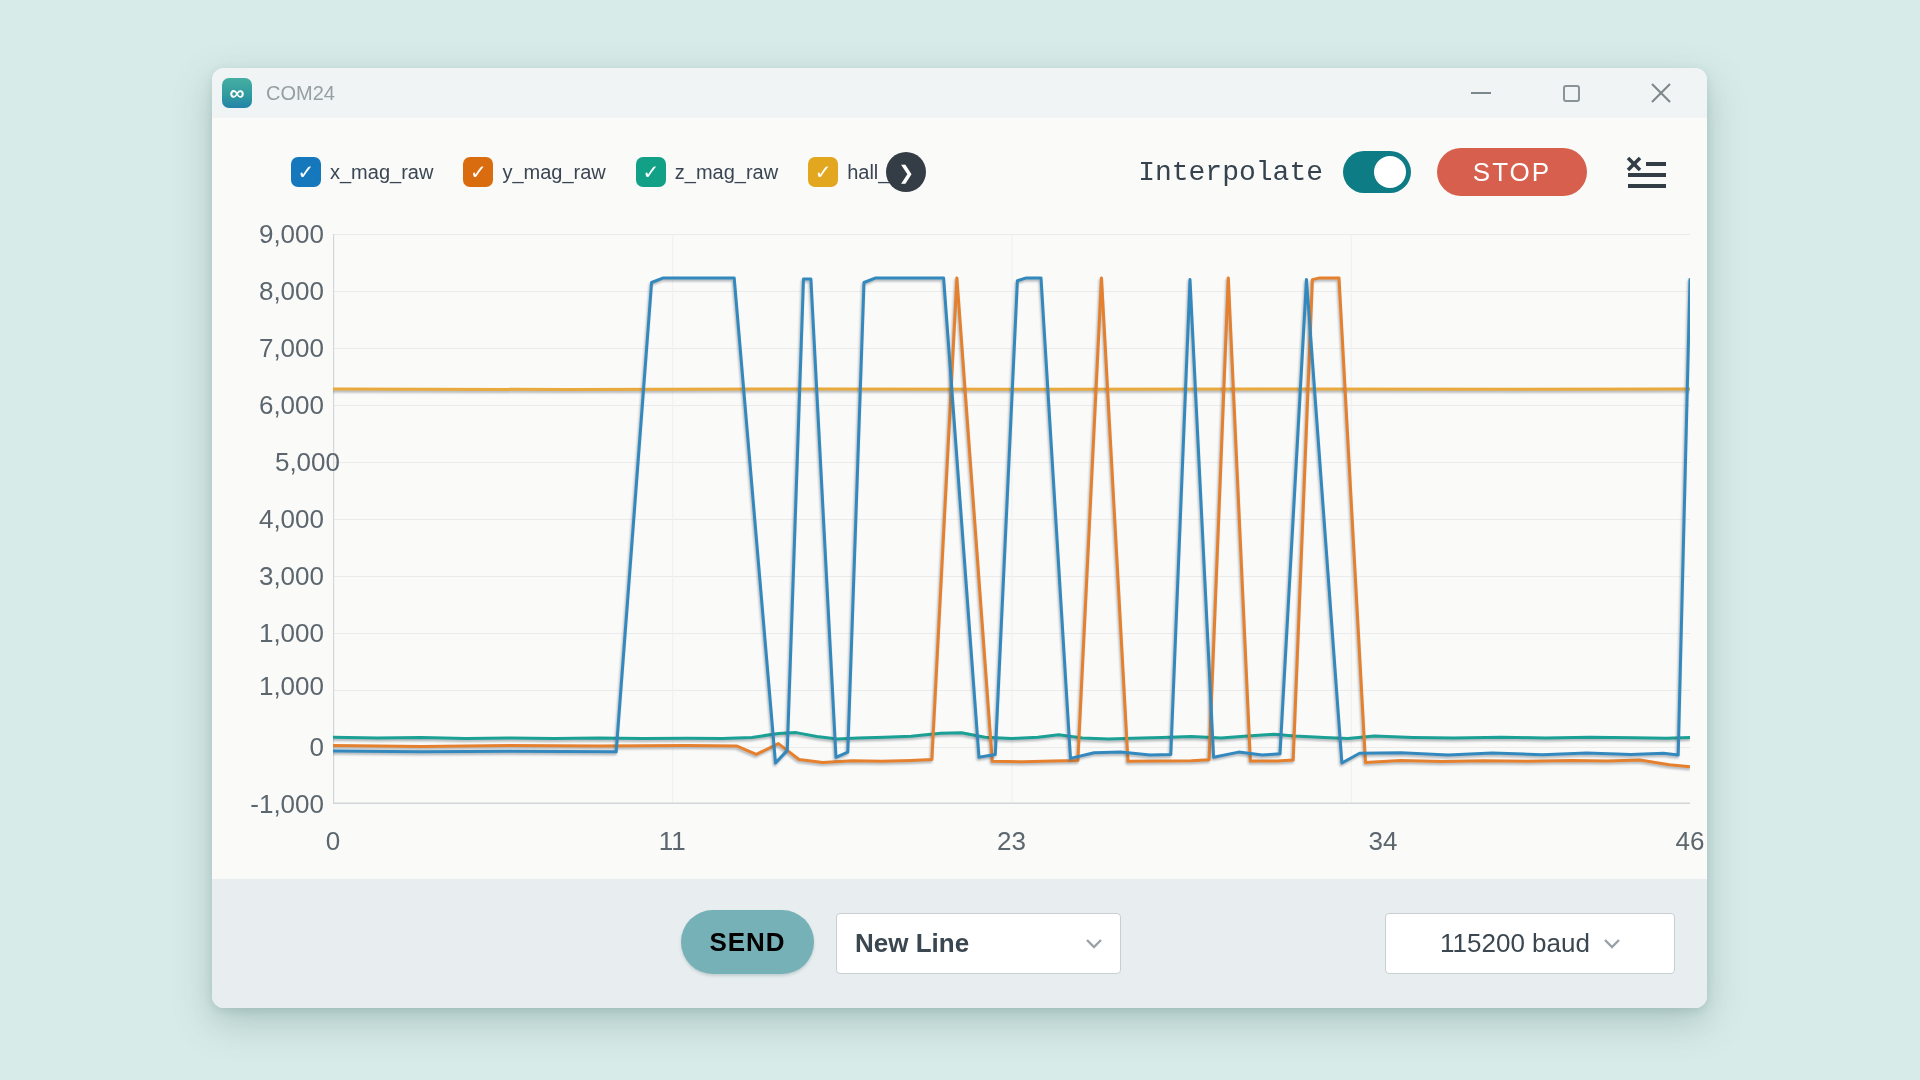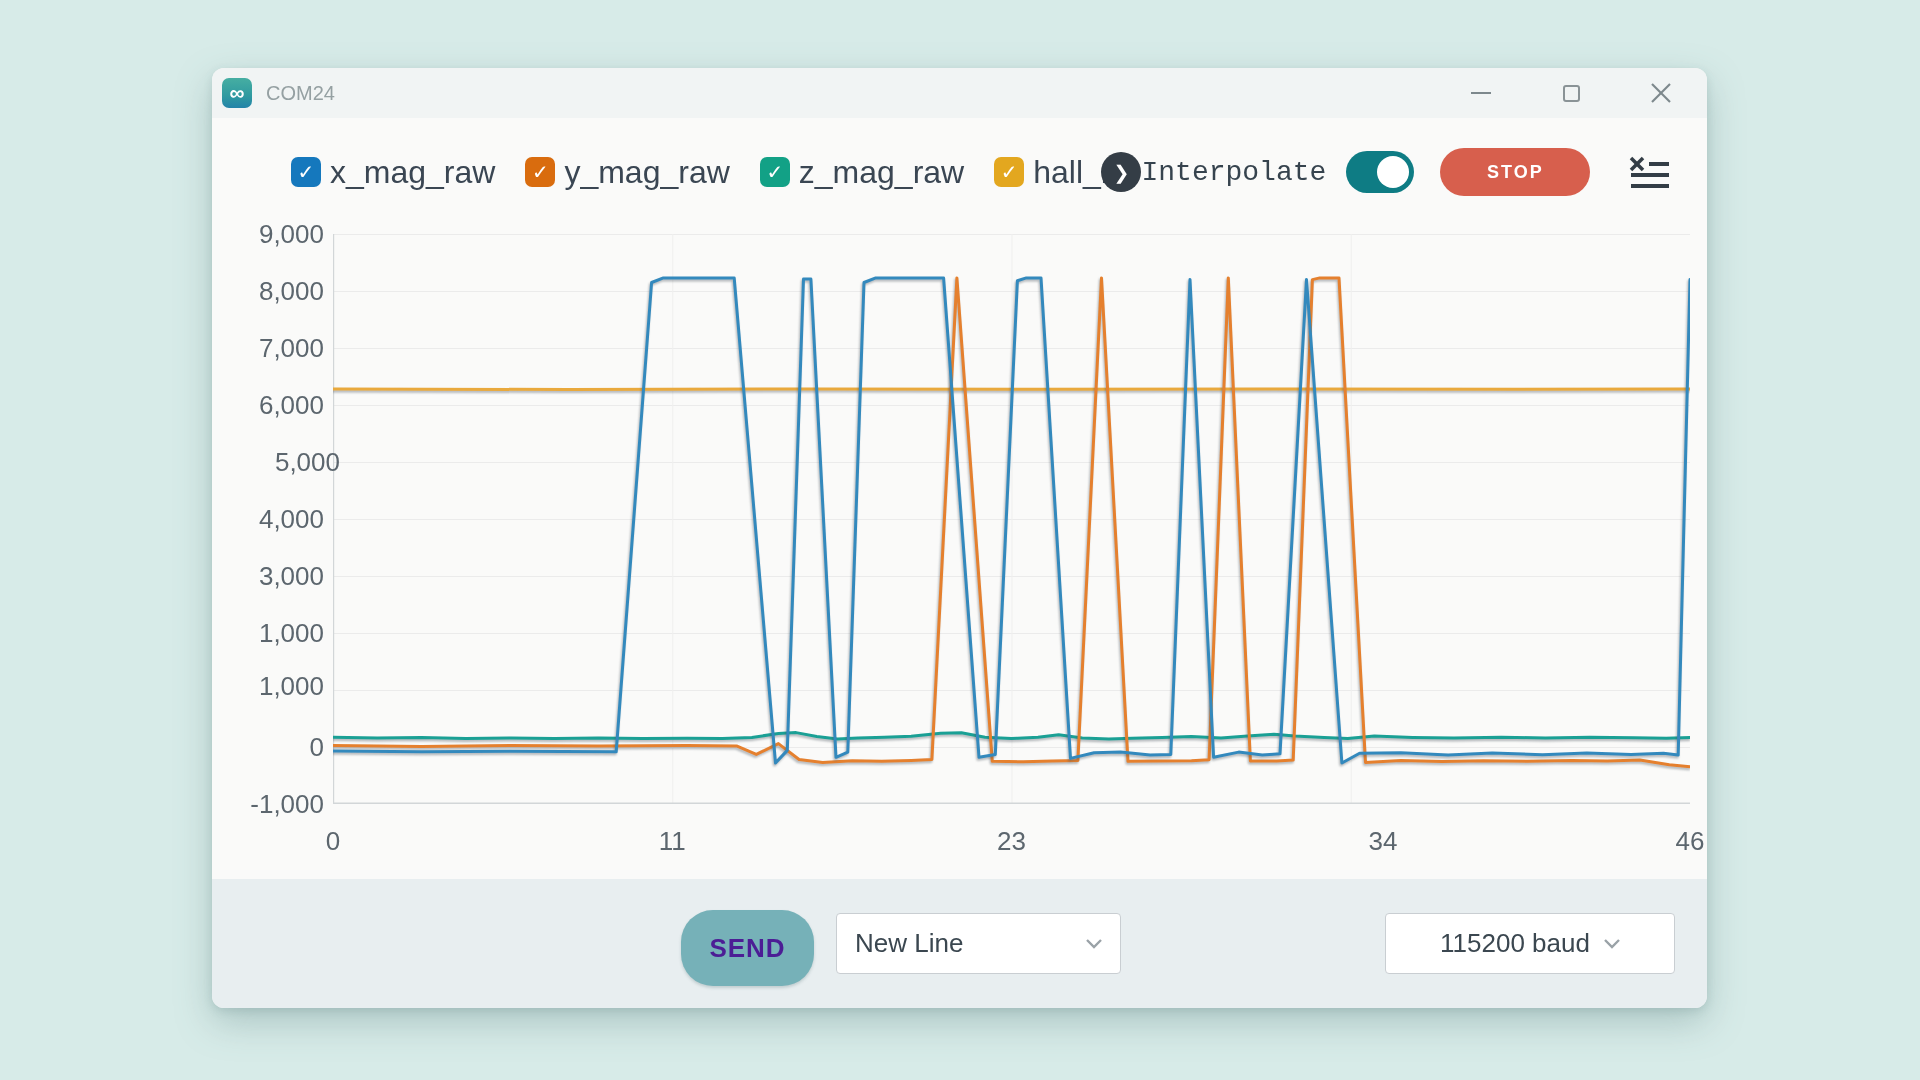--- a/index.html
+++ b/index.html
@@ -41,41 +41,41 @@
   .legend-row {
     position:absolute; left:79px; top:28px; right:40px; height:52px;
     display:flex; align-items:center;
   }
   .legend-item { display:flex; align-items:center; margin-right:30px; }
   .legend-cb {
     width:30px; height:30px; border-radius:7px; margin-right:9px;
     display:flex; align-items:center; justify-content:center;
     color:#fff; font-size:20px; font-weight:bold;
   }
-  .legend-label { font-size:32px; color:#3a4653; white-space:nowrap; }
+  .legend-label { font-size:20px; color:#3a4653; white-space:nowrap; }
   .legend-label.clipped { max-width:86px; overflow:hidden; }
   .more-badge {
     width:40px; height:40px; border-radius:50%; background:#343d46;
     display:flex; align-items:center; justify-content:center;
     margin-left:-10px; flex:none;
     color:#fff; font-size:19px; font-weight:bold;
   }
   .right-group { margin-left:auto; display:flex; align-items:center; }
   .interp-label { font-size:28px; color:#36434e; margin-right:20px;font-family:Liberation Mono, monospace; }
   .toggle {
     width:68px; height:42px; border-radius:21px; background:#0e7c84;
     position:relative; margin-right:26px;
   }
   .toggle .knob {
     position:absolute; top:5px; right:5px; width:32px; height:32px;
     border-radius:50%; background:#ffffff;
   }
   .stop-btn {
     width:150px; height:48px; border-radius:24px; background:#d75f4d; border:none;
-    color:#fff; font-size:18px; font-weight:bold; letter-spacing:2px;
+    color:#fff; font-size:26px; font-weight:normal; letter-spacing:2px;
     font-family:inherit; margin-right:38px; display:flex; align-items:center; justify-content:center;
   }
   .clear-icon { width:42px; height:34px; }
   .clear-icon line { stroke:#333d46; }
   
   .chart-svg { position:absolute; left:121px; top:116px; }
   .wave { fill:none; stroke-width:3; stroke-linejoin:round; stroke-linecap:round;
           filter:drop-shadow(-1px 2px 1px rgba(70,80,90,.40)); }
   .ytick {
     position:absolute; width:112px; text-align:right; left:0;
@@ -90,33 +90,33 @@
     position:absolute; left:0; top:811px; width:1495px; height:129px;
     background:#e8eef0;
   }
   .msg-input {
     position:absolute; left:29px; top:34px; width:426px; height:62px;
     border:1.6px solid #c9ced2; border-radius:4px; background:#fff;
     font-size:27px; font-family:inherit; color:#3b4750; padding:0 16px; outline:none;
   }
   .msg-input::placeholder { color:#a7aeb3; }
   .send-btn {
-    position:absolute; left:469px; top:31px; width:133px; height:76px;
+    position:absolute; left:469px; top:31px; width:133px; height:64px;
     border-radius:32px; background:#76b1b8; border:none;
-    color:#4c1d95; font-size:26px; font-weight:bold; letter-spacing:1px; font-family:inherit;
+    color:#000000; font-size:26px; font-weight:bold; letter-spacing:1px; font-family:inherit;
     display:flex; align-items:center; justify-content:center;
     box-shadow:0 2px 3px rgba(80,110,115,.25);
   }
   .select-box {
     position:absolute; top:34px; height:61px; background:#fff;
     border:1.6px solid #c9ced2; border-radius:4px;
     display:flex; align-items:center; justify-content:space-between;
     padding:0 18px; font-size:26px; color:#3b4750;
   }
-  .select-line { left:624px; width:285px; }
+  .select-line { left:624px; width:285px;font-weight:bold; }
   .select-baud { left:1173px; width:290px;justify-content:center; }
   .chev { flex:none; margin-left:14px; }
   .chev polyline { fill:none; stroke:#9aa2a7; stroke-width:2.4; }
 </style>
 </head>
 <body>
 
 <div class="window">
 
   <div class="titlebar">

